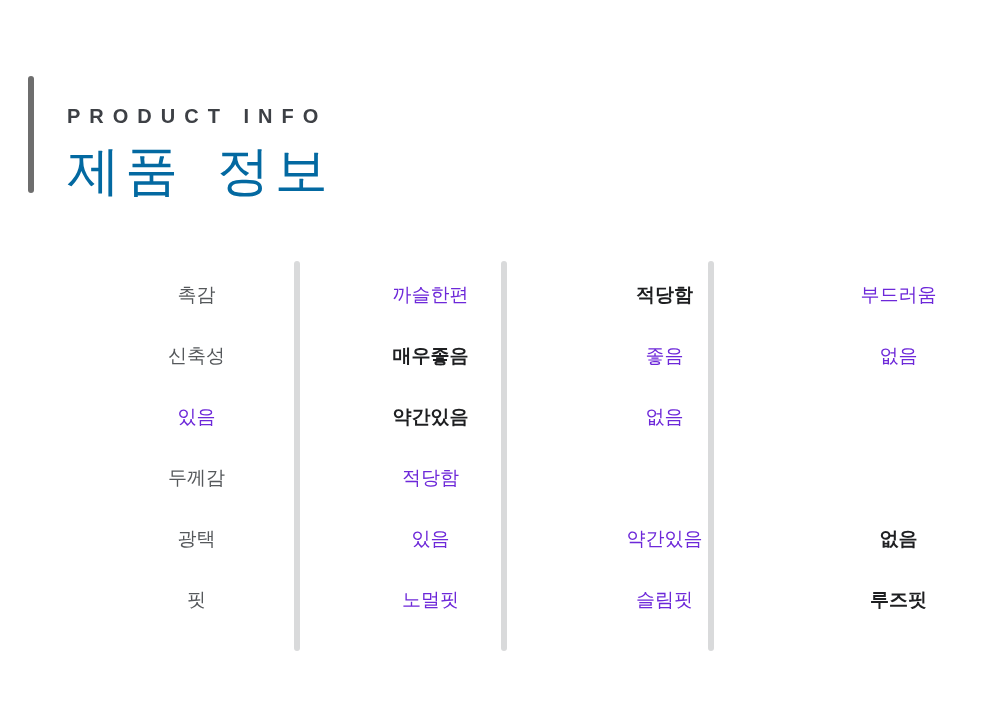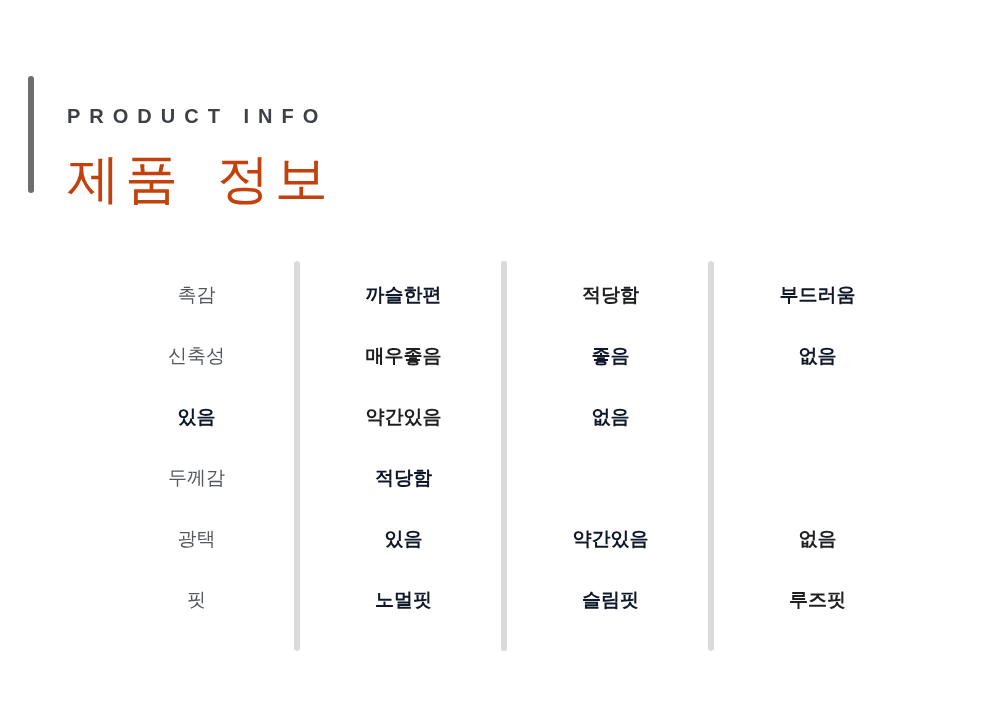--- a/index.html
+++ b/index.html
@@ -35,26 +35,26 @@
   }
   .eyebrow {
     margin-top: 23px;
     font-size: 20px;
     font-weight: 600;
     letter-spacing: 9px;
     color: #3d4045;
     white-space: nowrap;
   }
   .page-title {
-    margin-top: 18px;
+    margin-top: 10px;
     font-size: 53px;
     font-weight: 300;
     letter-spacing: 5px;
     word-spacing: 14px;
-    color: #c2410c;
+    color: #0369a1;
     line-height: 1.0;
     white-space: nowrap;
   }
 
   
   .info-table {
     position: absolute;
     left: 84px;
     top: 258px;
     width: 828px;
@@ -68,35 +68,36 @@
     background: #d9dadb;
   }
   .column-divider.d1 { left: 207px; }
   .column-divider.d2 { left: 414px; }
   .column-divider.d3 { left: 621px; }
 
   .info-row {
     display: grid;
     grid-template-columns: 207px 207px 207px 207px;
     height: 61px;
+    gap: 27px;
   }
   .cell {
     display: flex;
     align-items: center;
     justify-content: center;
     font-size: 19px;
     text-align: center;
   }
   .cell.label {
     color: #55585b;
     font-weight: 400;
   }
   .cell.value {
-    color: #0f172a;
-    font-weight: 700;
+    color: #6d28d9;
+    font-weight: 400;
   }
   .cell.value.selected {
     color: #1e1f21;
     font-weight: 700;
   }
 </style>
 </head>
 <body>
 
 <div class="page">

